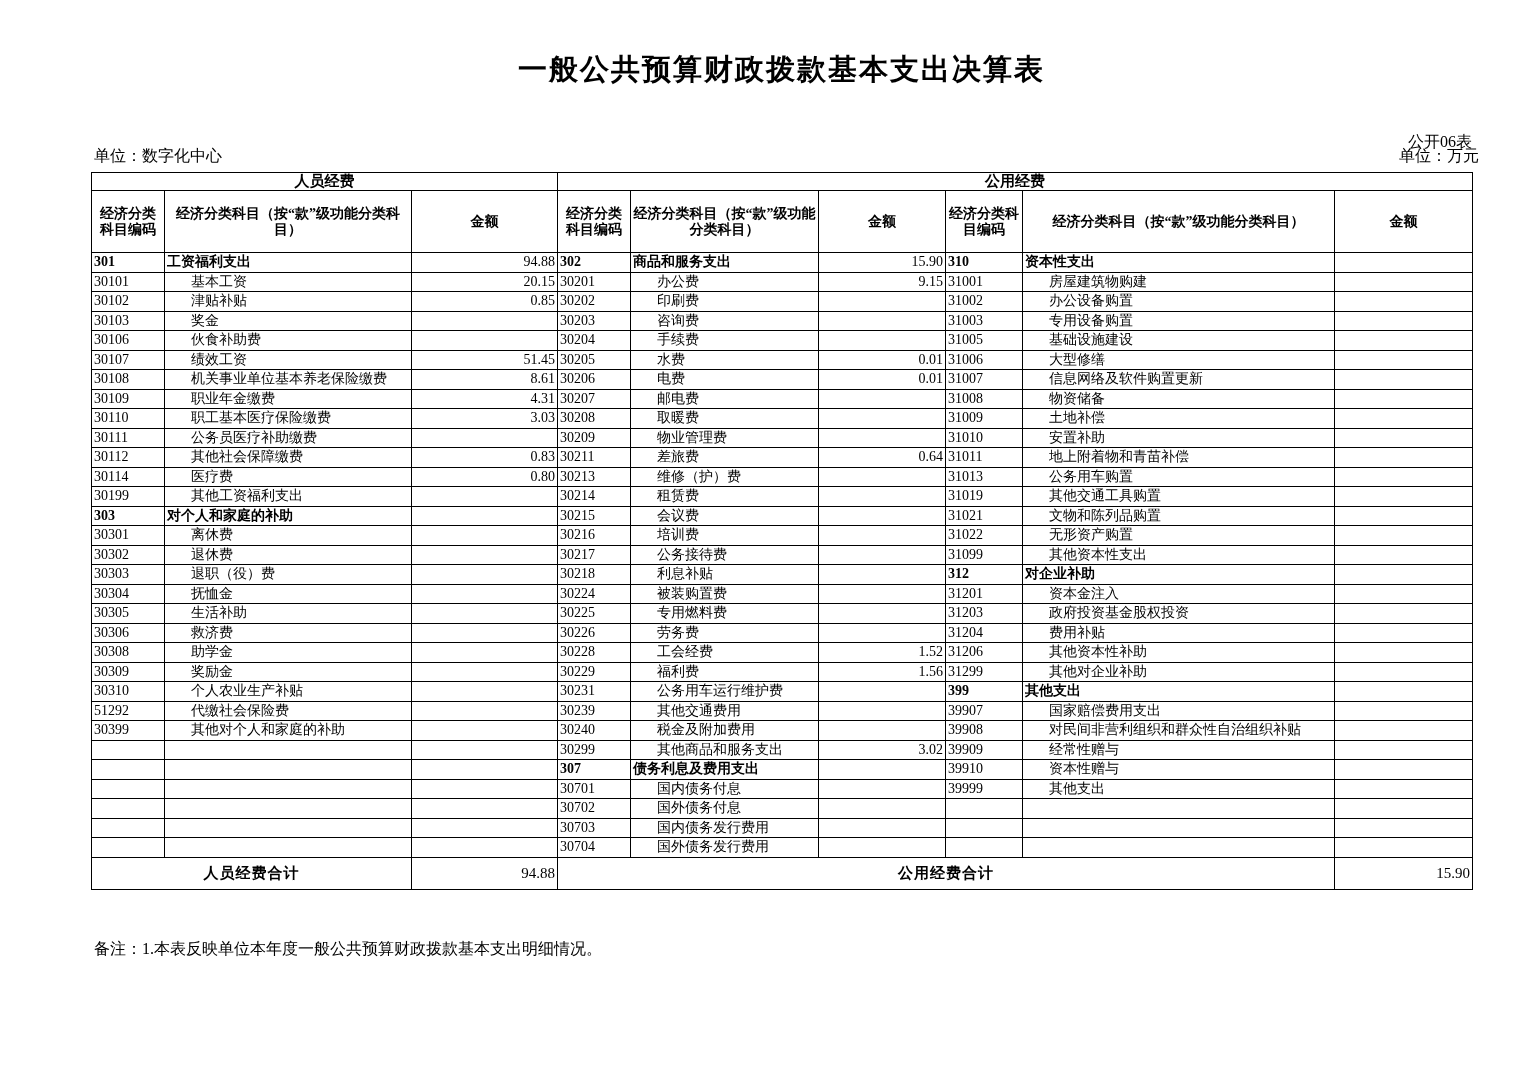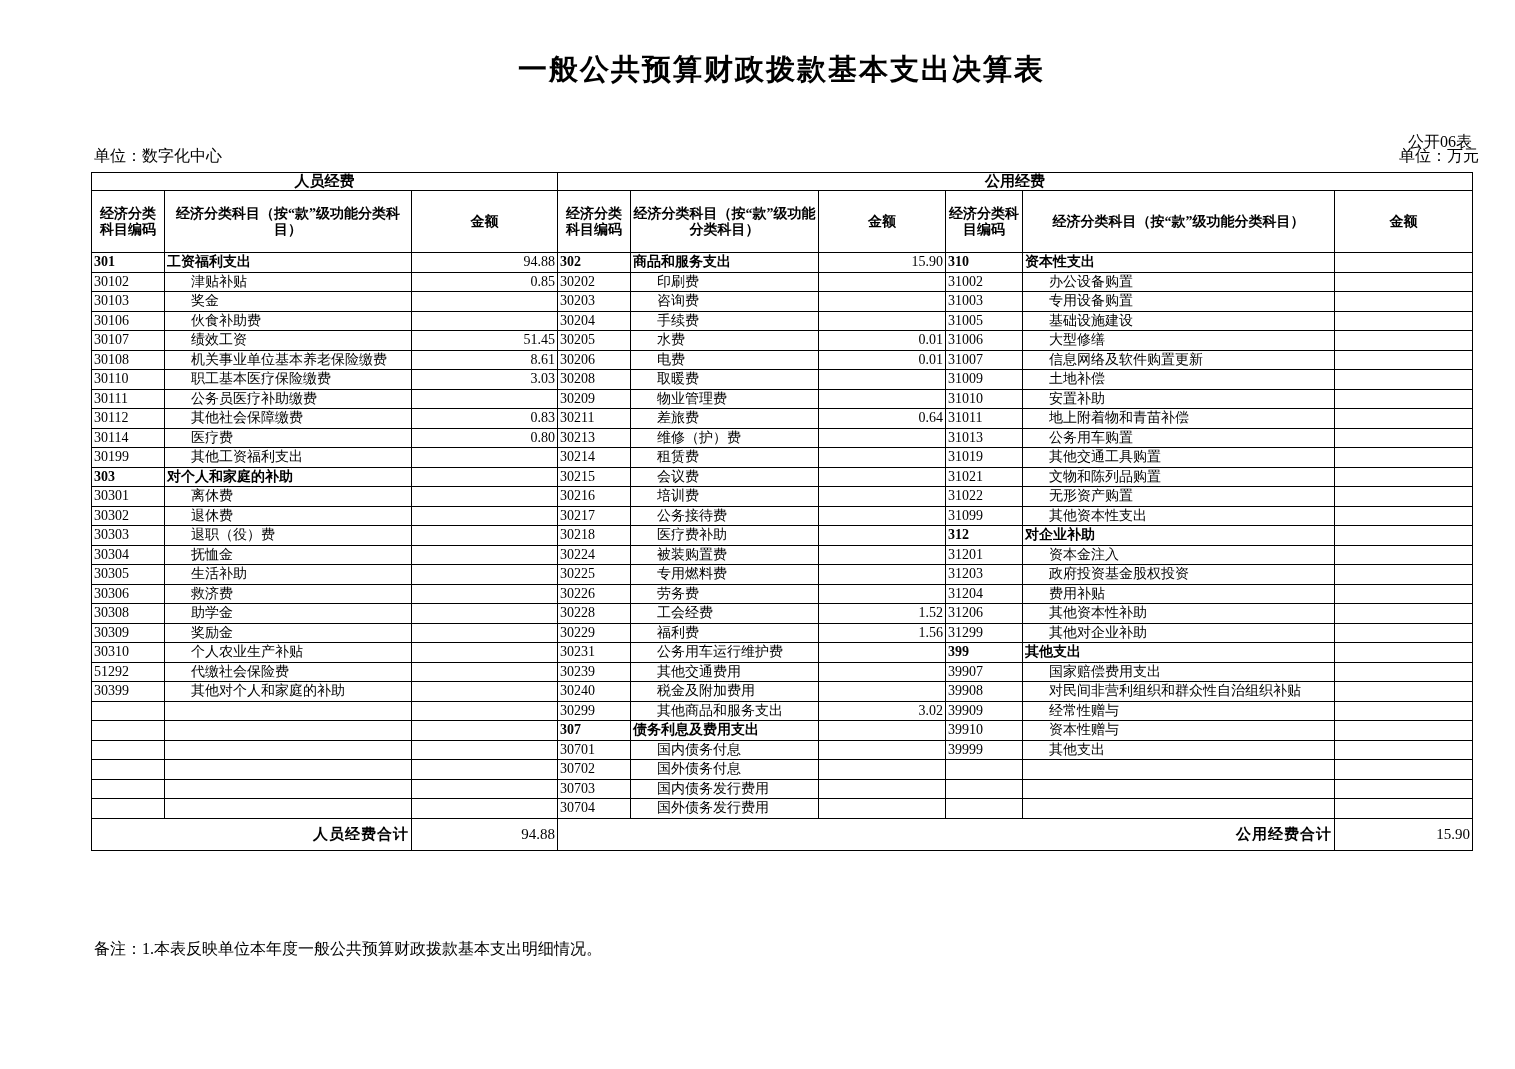--- a/index.html
+++ b/index.html
@@ -20,21 +20,21 @@
   tr.colhead-row th{font-weight:bold;text-align:center;vertical-align:middle;
                     white-space:normal;font-size:14px;}
   tbody tr{height:19.5px;margin-left:32px;}
   td.code{text-align:left;padding-left:2px;}
   td.subj{text-align:left;}
   td.subj.sub{padding-left:26px;}
   td.amt{text-align:right;padding-right:1px;}
   td.bold{font-weight:bold;}
   tr.total-row{height:32px;}
   tr.total-row td{font-size:15px;}
-  td.total-label{font-weight:bold;text-align:right;letter-spacing:1px;}
+  td.total-label{font-weight:bold;text-align:center;letter-spacing:1px;}
   .notes{position:absolute;left:94px;top:934px;font-size:16px;line-height:1.85;}
   .notes .note2{padding-left:57px;}
   .page-number{position:absolute;left:0;width:1515px;top:1044px;text-align:center;
                font-size:15px;letter-spacing:2px;}
 </style>
 </head>
 <body>
 
 <div class="page">
 
@@ -81,20 +81,31 @@
           <td class="subj bold">工资福利支出</td>
           <td class="amt">94.88</td>
           <td class="code bold">302</td>
           <td class="subj bold">商品和服务支出</td>
           <td class="amt">15.90</td>
           <td class="code bold">310</td>
           <td class="subj bold">资本性支出</td>
           <td class="amt"></td>
         </tr>
         <tr>
+          <td class="code">30101</td>
+          <td class="subj sub">基本工资</td>
+          <td class="amt">20.15</td>
+          <td class="code">30201</td>
+          <td class="subj sub">办公费</td>
+          <td class="amt">9.15</td>
+          <td class="code">31001</td>
+          <td class="subj sub">房屋建筑物购建</td>
+          <td class="amt"></td>
+        </tr>
+        <tr>
           <td class="code">30102</td>
           <td class="subj sub">津贴补贴</td>
           <td class="amt">0.85</td>
           <td class="code">30202</td>
           <td class="subj sub">印刷费</td>
           <td class="amt"></td>
           <td class="code">31002</td>
           <td class="subj sub">办公设备购置</td>
           <td class="amt"></td>
         </tr>
@@ -136,20 +147,31 @@
           <td class="subj sub">机关事业单位基本养老保险缴费</td>
           <td class="amt">8.61</td>
           <td class="code">30206</td>
           <td class="subj sub">电费</td>
           <td class="amt">0.01</td>
           <td class="code">31007</td>
           <td class="subj sub">信息网络及软件购置更新</td>
           <td class="amt"></td>
         </tr>
         <tr>
+          <td class="code">30109</td>
+          <td class="subj sub">职业年金缴费</td>
+          <td class="amt">4.31</td>
+          <td class="code">30207</td>
+          <td class="subj sub">邮电费</td>
+          <td class="amt"></td>
+          <td class="code">31008</td>
+          <td class="subj sub">物资储备</td>
+          <td class="amt"></td>
+        </tr>
+        <tr>
           <td class="code">30110</td>
           <td class="subj sub">职工基本医疗保险缴费</td>
           <td class="amt">3.03</td>
           <td class="code">30208</td>
           <td class="subj sub">取暖费</td>
           <td class="amt"></td>
           <td class="code">31009</td>
           <td class="subj sub">土地补偿</td>
           <td class="amt"></td>
         </tr>
@@ -228,21 +250,21 @@
           <td class="amt"></td>
           <td class="code">31099</td>
           <td class="subj sub">其他资本性支出</td>
           <td class="amt"></td>
         </tr>
         <tr>
           <td class="code">30303</td>
           <td class="subj sub">退职（役）费</td>
           <td class="amt"></td>
           <td class="code">30218</td>
-          <td class="subj sub">医疗费补助</td>
+          <td class="subj sub">利息补贴</td>
           <td class="amt"></td>
           <td class="code bold">312</td>
           <td class="subj bold">对企业补助</td>
           <td class="amt"></td>
         </tr>
         <tr>
           <td class="code">30304</td>
           <td class="subj sub">抚恤金</td>
           <td class="amt"></td>
           <td class="code">30224</td>

